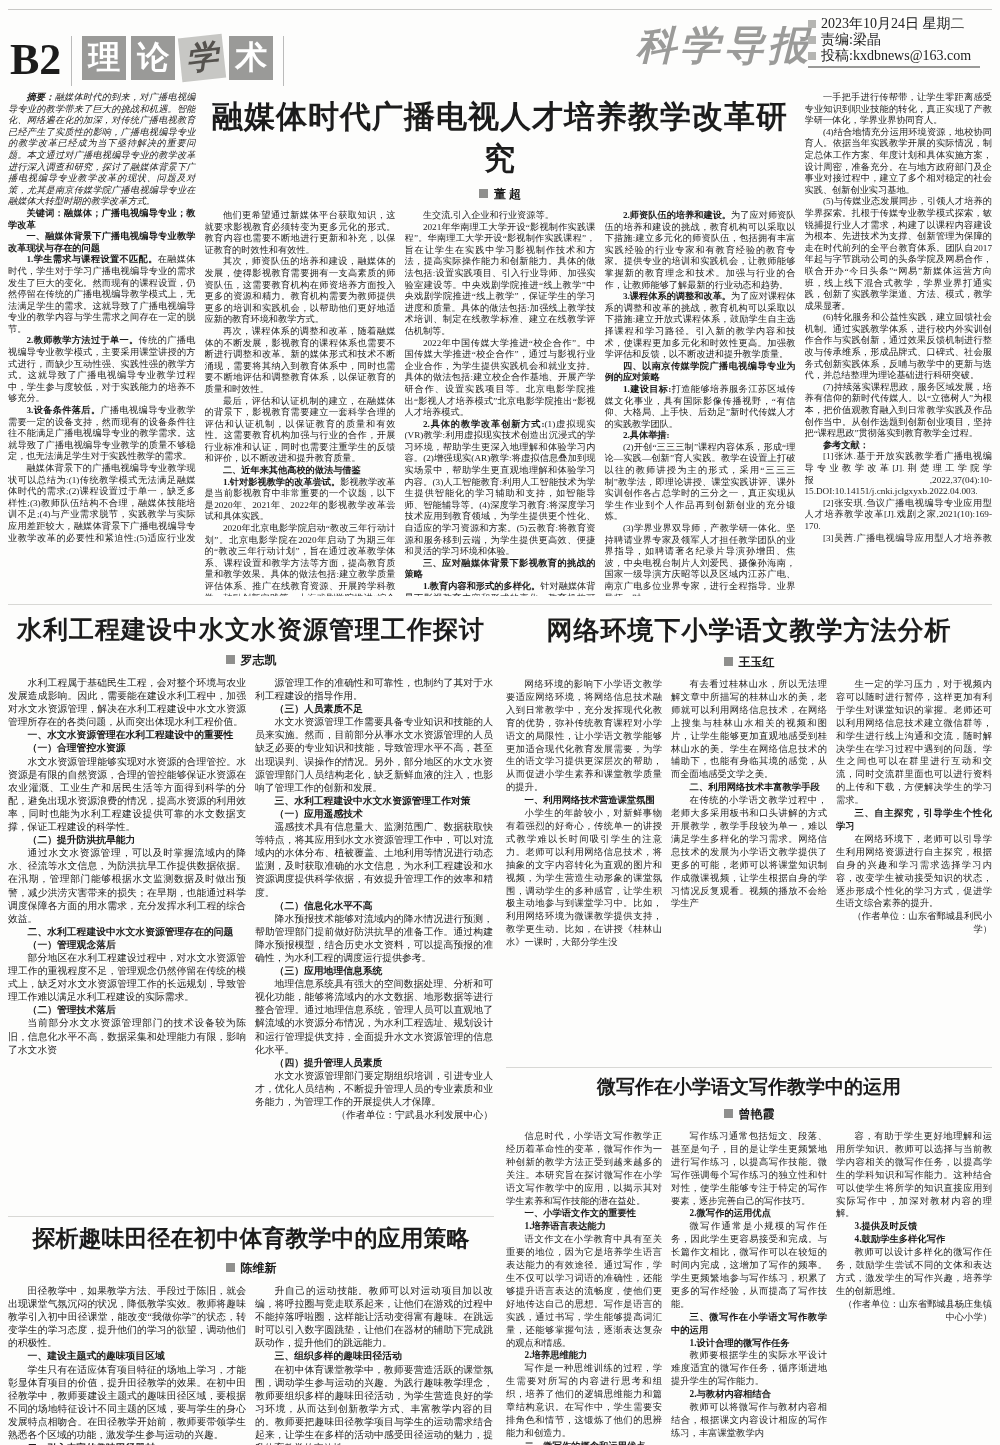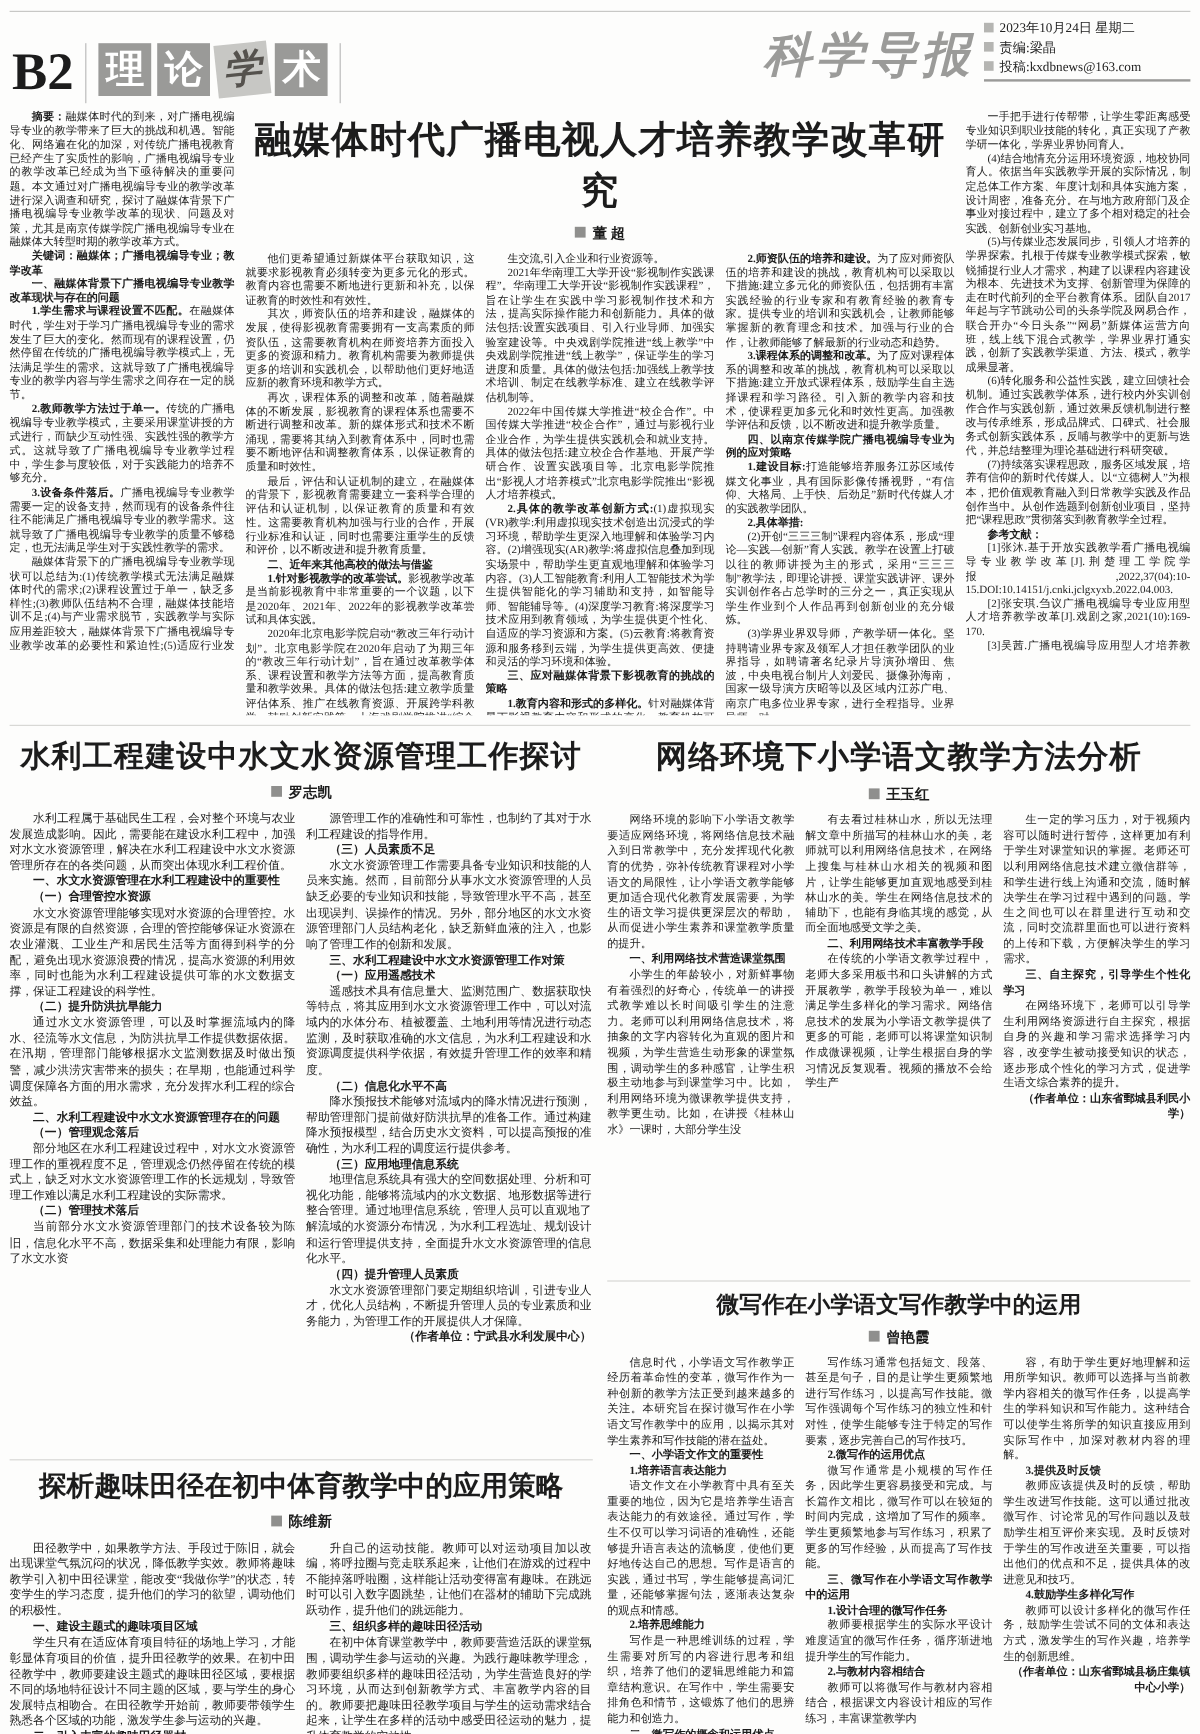--- a/index.html
+++ b/index.html
@@ -11,33 +11,33 @@
 
   
   .hdr { position:relative; height:80px; display:flex; align-items:flex-end; }
   .b2 { font-size:44px; font-weight:bold; line-height:1; padding:0 10px 4px 2px; }
   .tiles { display:flex; gap:5px; padding-bottom:6px; border-left:1px solid #bbb; border-right:1px solid #bbb; padding-left:10px; padding-right:10px; }
   .tile { width:44px; height:44px; background:#9a9a98; color:#fff; font-weight:bold; font-size:32px;
           display:flex; align-items:center; justify-content:center; }
   .tile.alt { background:#c7c7c4; color:#55524e; font-style:italic; transform:rotate(-6deg); }
   .mast { position:absolute; right:180px; top:12px; font-size:40px; font-weight:bold; font-style:italic;
           color:#9b9b99; letter-spacing:4px; }
-  .pubinfo { position:absolute; right:0; top:10px; width:172px; font-size:11px; line-height:16px; color:#222; }
+  .pubinfo { position:absolute; right:12px; top:10px; width:172px; font-size:14px; line-height:16px; color:#222; }
   .pubinfo .ln { white-space:nowrap; }
   .sq { display:inline-block; width:8px; height:8px; background:#b5b5b2; margin-right:5px; }
   .pubrule { border-top:2px solid #9a9a98; margin-top:2px; }
 
   
   p { text-align:justify; }
   .k-p, .k-abs, .k-ref { text-indent:2em; }
   .k-sec { font-weight:bold; text-indent:2em; }
   .k-sub { font-weight:bold; text-indent:2em; }
-  .k-abs { }
+  .k-abs { font-style:italic; }
   .k-kw { font-weight:bold; text-indent:2em; }
-  .k-credit { text-align:right; font-weight:bold; text-indent:0; }
+  .k-credit { text-align:right; font-weight:normal; text-indent:0; }
   p b { font-weight:bold; }
 
   
   .mainart { margin-top:6px; }
   .mainflex { display:flex; gap:9px; }
   .mcol { width:191px; font-size:9.2px; line-height:11.6px; overflow:hidden; }
   .mcol.side { height:452px; }
   .mid { width:591px; }
   .mid h1 { text-align:center; font-size:31px; font-weight:bold; letter-spacing:1px; padding-top:4px; }
   .byline { text-align:center; font-size:12px; margin:6px 0 7px; font-weight:bold; }
@@ -243,21 +243,20 @@
               <p class="k-p">微写作通常是小规模的写作任务，因此学生更容易接受和完成。与长篇作文相比，微写作可以在较短的时间内完成，这增加了写作的频率。学生更频繁地参与写作练习，积累了更多的写作经验，从而提高了写作技能。</p>
               <p class="k-sec">三、微写作在小学语文写作教学中的运用</p>
               <p class="k-p"><b>1.设计合理的微写作任务</b></p>
               <p class="k-p">教师要根据学生的实际水平设计难度适宜的微写作任务，循序渐进地提升学生的写作能力。</p>
               <p class="k-p"><b>2.与教材内容相结合</b></p>
               <p class="k-p">教师可以将微写作与教材内容相结合，根据课文内容设计相应的写作练习，丰富课堂教学内</p>
             </div>
           <div class="ncol">
               <p class="k-p">容，有助于学生更好地理解和运用所学知识。教师可以选择与当前教学内容相关的微写作任务，以提高学生的学科知识和写作能力。这种结合可以使学生将所学的知识直接应用到实际写作中，加深对教材内容的理解。</p>
               <p class="k-p"><b>3.提供及时反馈</b></p>
-              <p class="k-p">教师应该提供及时的反馈，帮助学生改进写作技能。这可以通过批改微写作、讨论常见的写作问题以及鼓励学生相互评价来实现。及时反馈对于学生的写作改进至关重要，可以指出他们的优点和不足，提供具体的改进意见和技巧。</p>
               <p class="k-p"><b>4.鼓励学生多样化写作</b></p>
               <p class="k-p">教师可以设计多样化的微写作任务，鼓励学生尝试不同的文体和表达方式，激发学生的写作兴趣，培养学生的创新思维。</p>
               <p class="k-credit">（作者单位：山东省鄄城县杨庄集镇中心小学）</p>
             </div>
         </div>
       </div>
     </div>
   </div>
 </div>
 

